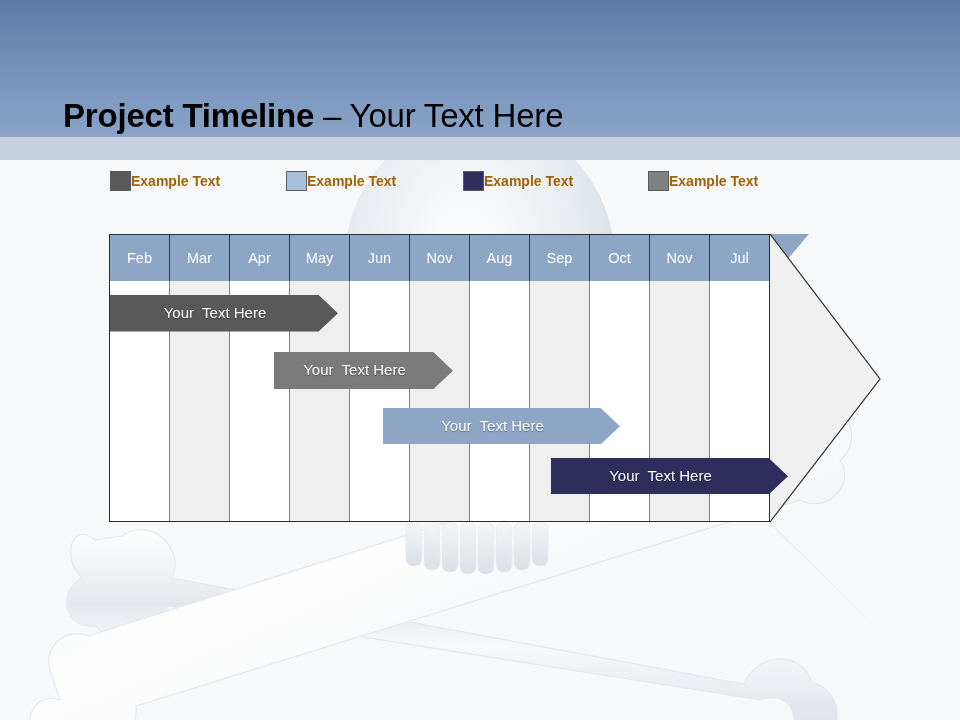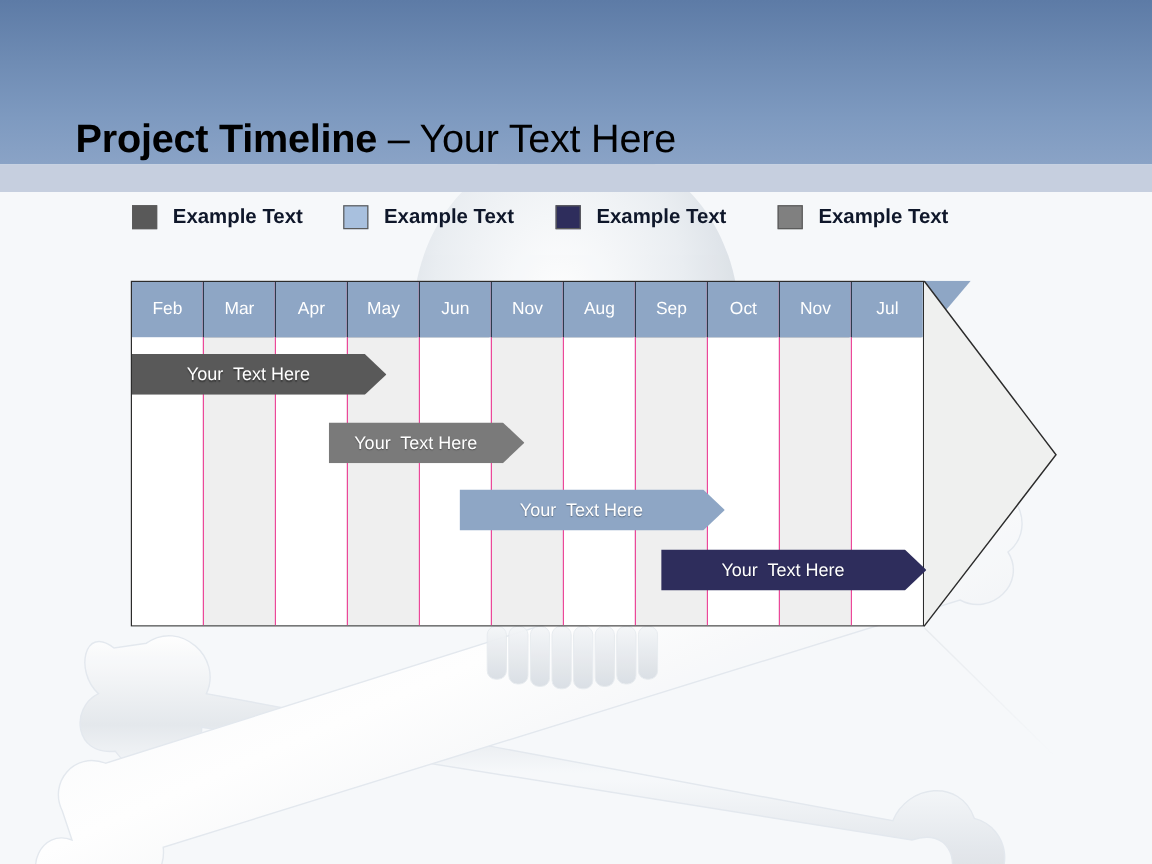--- a/index.html
+++ b/index.html
@@ -32,21 +32,21 @@
   .title .t-bold{font-weight:bold;}
   .title .t-reg{font-weight:normal;}
 
   
   .legend{position:absolute;left:0;top:168px;width:960px;height:26px;}
   .legend-item{position:absolute;top:0;height:26px;display:flex;align-items:center;}
   .legend-swatch{
     width:21px;height:20px;border:1px solid #5b5b5b;box-sizing:border-box;flex:0 0 auto;
   }
   .legend-label{
-    margin-left:13px;font-size:17px;font-weight:bold;color:#0f172a;white-space:nowrap;
+    font-size:14px;font-weight:bold;color:#a16207;white-space:nowrap;
   }
 
   
   .arrow-wrap{position:absolute;left:109px;top:234px;width:772px;height:290px;}
 
   
   .grid{
     position:absolute;left:109px;top:234px;width:661px;height:288px;
     border:1px solid #2c2c2c;box-sizing:border-box;
   }
@@ -58,21 +58,21 @@
   .month-head{
     position:absolute;left:0;top:0;width:100%;height:46px;
     background:#8ea6c5;color:#ffffff;
     display:flex;align-items:center;justify-content:center;
     font-size:14.5px;box-sizing:border-box;
   }
   .col + .col .month-head{box-shadow:-1px 0 0 #2c3a4d;}
 
   
   .bars{position:absolute;left:0;top:0;width:960px;height:720px;pointer-events:none;}
-  .bar{position:absolute;height:34px;pointer-events:auto;}
+  .bar{position:absolute;height:34px;pointer-events:auto;padding-left:16px;}
   .bar-shape{position:absolute;inset:0;}
   .bar-text{
     position:absolute;inset:0;display:flex;align-items:center;justify-content:center;
     padding-right:18px;box-sizing:border-box;
     font-size:15px;color:#ffffff;white-space:pre;
     text-shadow:0 1px 1px rgba(0,0,0,.35);
   }
 
   
   .reflection{

